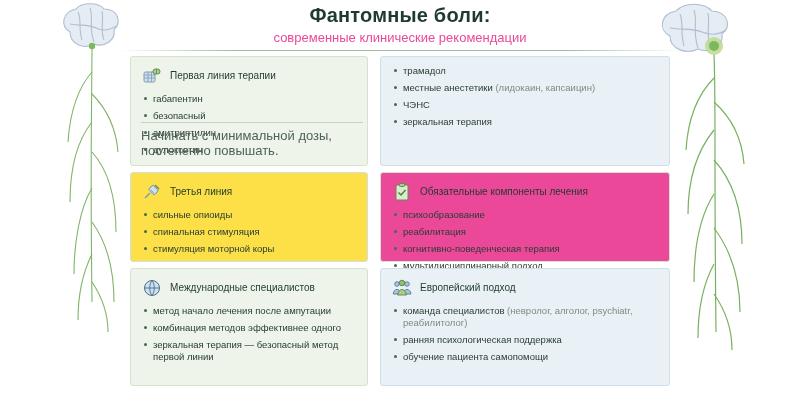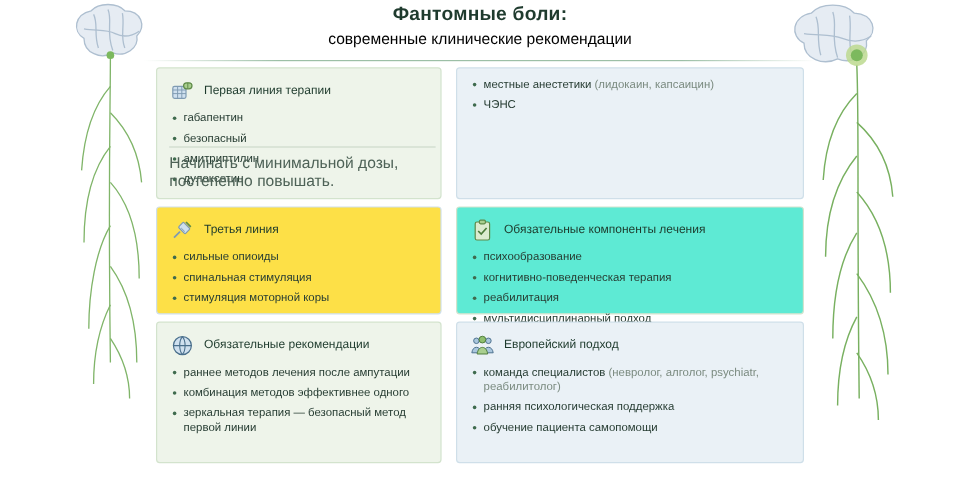--- a/index.html
+++ b/index.html
@@ -14,29 +14,29 @@
 
   
   .header {
     position: absolute;
     left: 0; top: 0; width: 800px; height: 56px;
     text-align: center;
   }
   .title {
     margin: 0;
     padding-top: 4px;
-    font-size: 16px;
+    font-size: 20px;
     font-weight: bold;
     color: #1f3b2e;
     letter-spacing: .2px;
   }
   .subtitle {
     margin: 3px 0 0 0;
     font-size: 13px;
-    color: #000000;
+    color: #ec4899;
   }
   .rule {
     position: absolute;
     left: 120px; top: 50px; width: 560px; height: 1px;
     background: linear-gradient(to right, rgba(120,160,130,0), #9cbfa6 20%, #9cbfa6 80%, rgba(120,160,130,0));
   }
 
   
   .art { position: absolute; pointer-events: none; }
   .art.left  { left: 52px;  top: 2px;  width: 120px; height: 340px; }
@@ -97,21 +97,21 @@
     font-size: 13px;
     color: #4e6257;
     border-top: 1px solid rgba(120,150,130,.35);
     padding-top: 5px;
   }
 
   
   .c1 { left: 0;   top: 0;   width: 238px; height: 110px; background:#eef4ea; border:1px solid #d3e3cd; }
   .c2 { left: 250px; top: 0; width: 290px; height: 110px; background:#eaf1f6; border:1px solid #cfdfe9; }
   .c3 { left: 0;   top: 116px; width: 238px; height: 90px;  background:#fde047; border:1px solid #cfdfe9; }
-  .c4 { left: 250px; top: 116px; width: 290px; height: 90px; background:#5eead4; border:1px solid #d3e3cd; }
+  .c4 { left: 250px; top: 116px; width: 290px; height: 90px; background:#ec4899; border:1px solid #d3e3cd; }
   .c5 { left: 0;   top: 212px; width: 238px; height: 118px; background:#eef4ea; border:1px solid #d3e3cd; }
   .c6 { left: 250px; top: 212px; width: 290px; height: 118px; background:#eaf1f6; border:1px solid #cfdfe9; }
 </style>
 </head>
 <body>
 
 <div class="header">
   <h1 class="title">Фантомные боли:</h1>
   <p class="subtitle">современные клинические рекомендации</p>
 </div>
@@ -180,22 +180,24 @@
       <li><span>габапентин</span></li>
       <li><span>безопасный</span></li>
       <li><span>амитриптилин</span></li>
       <li><span>дулоксетин</span></li>
     </ul>
     <div class="note">Начинать с минимальной дозы, постепенно повышать.</div>
   </div>
 
   <div class="card c2">
     <ul class="items">
+      <li><span>трамадол</span></li>
       <li><span>местные анестетики </span><span class="muted">(лидокаин, капсаицин)</span></li>
       <li><span>ЧЭНС</span></li>
+      <li><span>зеркальная терапия</span></li>
     </ul>
   </div>
 
   <div class="card c3">
     <div class="card-head">
       <span class="icon-box">
         <svg width="22" height="22" viewBox="0 0 22 22">
           <path d="M4 17l5-5" stroke="#7f9bb3" stroke-width="1.4" fill="none"></path>
           <rect x="8.5" y="6" width="8" height="6" rx="1" transform="rotate(45 12.5 9)" fill="#cfe0ef" stroke="#7f9bb3" stroke-width="1"></rect>
           <path d="M14 4l4 4" stroke="#5e8a48" stroke-width="1.4" fill="none"></path>
@@ -217,38 +219,38 @@
         <svg width="22" height="22" viewBox="0 0 22 22">
           <rect x="5" y="4" width="12" height="15" rx="1.5" fill="#dcebd0" stroke="#5e8a48" stroke-width="1"></rect>
           <rect x="8.5" y="2.5" width="5" height="3" rx="1" fill="#a9cf8f" stroke="#5e8a48" stroke-width="1"></rect>
           <path d="M7.5 11.5l2.5 2.5 4.5-5" stroke="#4b7a3a" stroke-width="1.4" fill="none"></path>
         </svg>
       </span>
       <span class="card-title">Обязательные компоненты лечения</span>
     </div>
     <ul class="items">
       <li><span>психообразование</span></li>
+      <li><span>реабилитация</span></li>
       <li><span>когнитивно-поведенческая терапия</span></li>
-      <li><span>реабилитация</span></li>
       <li><span>мультидисциплинарный подход</span></li>
     </ul>
   </div>
 
   <div class="card c5">
     <div class="card-head">
       <span class="icon-box">
         <svg width="22" height="22" viewBox="0 0 22 22">
           <circle cx="11" cy="11" r="7.5" fill="#cfe0ef" stroke="#4a6f8c" stroke-width="1"></circle>
           <path d="M3.5 11h15M11 3.5c3 3.4 3 11.6 0 15M11 3.5c-3 3.4-3 11.6 0 15" stroke="#4a6f8c" stroke-width=".9" fill="none"></path>
         </svg>
       </span>
-      <span class="card-title">Обязательные рекомендации</span>
-    </div>
-    <ul class="items">
-      <li><span>раннее методов лечения после ампутации</span></li>
+      <span class="card-title">Международные специалистов</span>
+    </div>
+    <ul class="items">
+      <li><span>метод начало лечения после ампутации</span></li>
       <li><span>комбинация методов эффективнее одного</span></li>
       <li><span>зеркальная терапия — безопасный метод первой линии</span></li>
     </ul>
   </div>
 
   <div class="card c6">
     <div class="card-head">
       <span class="icon-box">
         <svg width="22" height="22" viewBox="0 0 22 22">
           <circle cx="6" cy="7" r="2.3" fill="#a9c6dd" stroke="#4a6f8c" stroke-width=".8"></circle>

